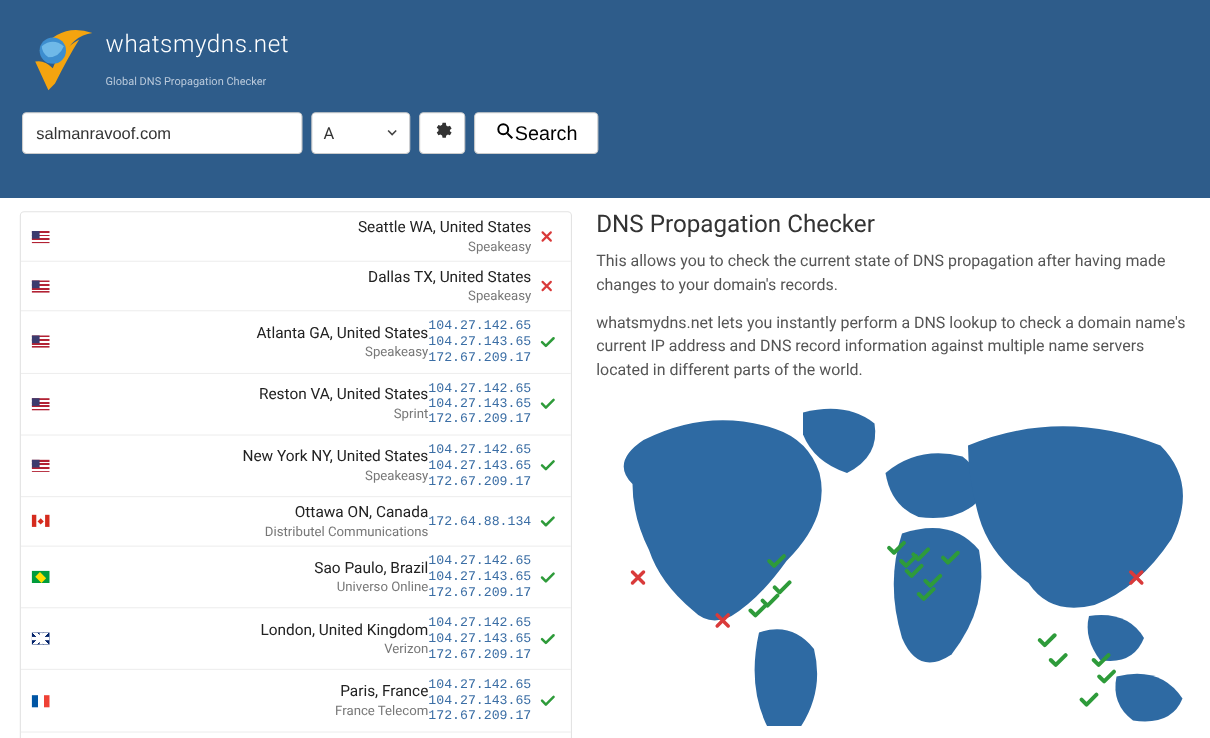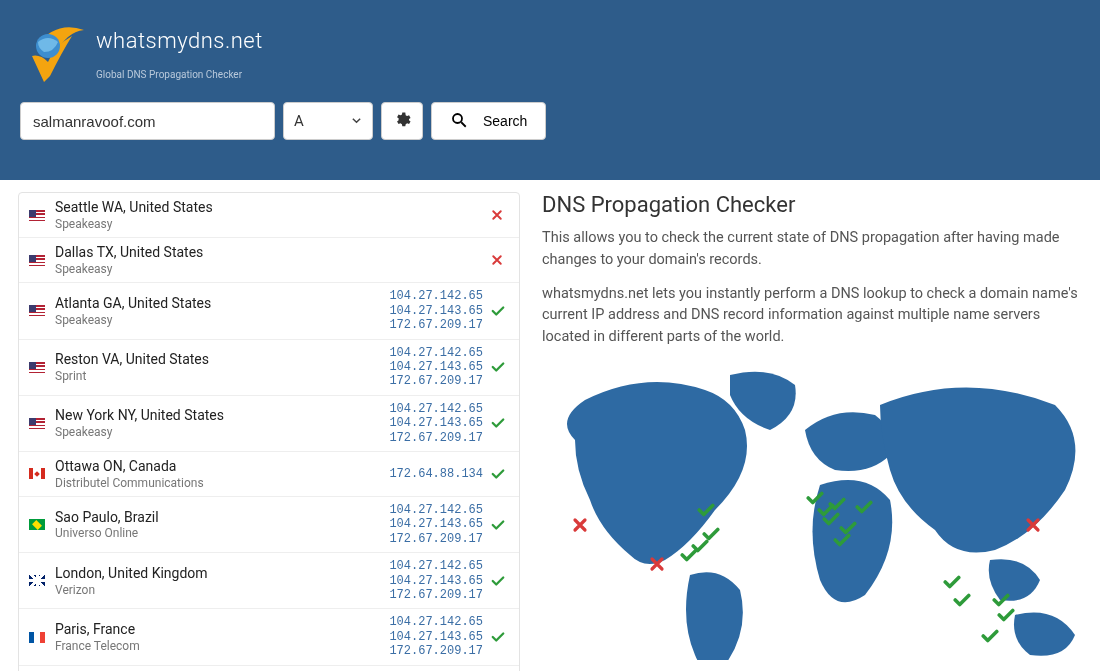--- a/index.html
+++ b/index.html
@@ -55,22 +55,22 @@
 .btn {
   height: 38px;
   border: 1px solid #ccc;
   border-radius: 4px;
   background: #fff;
   display: flex;
   align-items: center;
   justify-content: center;
   cursor: pointer;
   padding: 0 12px;
-  font-size: 14px;
-  gap: 15px;
+  font-size: 18px;
+  gap: 0;
 }
 .btn.settings { width: 42px; padding: 0; }
 .btn.search { padding: 0 18px; font-weight: 500; }
 .content {
   display: flex;
   gap: 18px;
   padding: 12px 8px 0 18px;
 }
 .results {
   width: 502px;
@@ -85,21 +85,21 @@
   border-bottom: 1px solid #eee;
   min-height: 40px;
 }
 .row:last-child { border-bottom: none; }
 .flag {
   width: 16px; height: 11px; margin-right: 10px;
   display: inline-block;
   background: #ccc;
   flex-shrink: 0;
 }
-.loc { flex: 1; min-width: 0; }
+.loc { flex: 1; min-width: 0; text-align: right; }
 .loc .city { font-size: 14px; color: #222; line-height: 1.2; }
 .loc .isp { font-size: 12px; color: #777; line-height: 1.2; margin-top: 1px; }
 .ips {
   text-align: right;
   color: #3b6ea5;
   font-family: "Courier New", monospace;
   font-size: 12px;
   line-height: 1.2;
   margin-right: 8px;
 }

